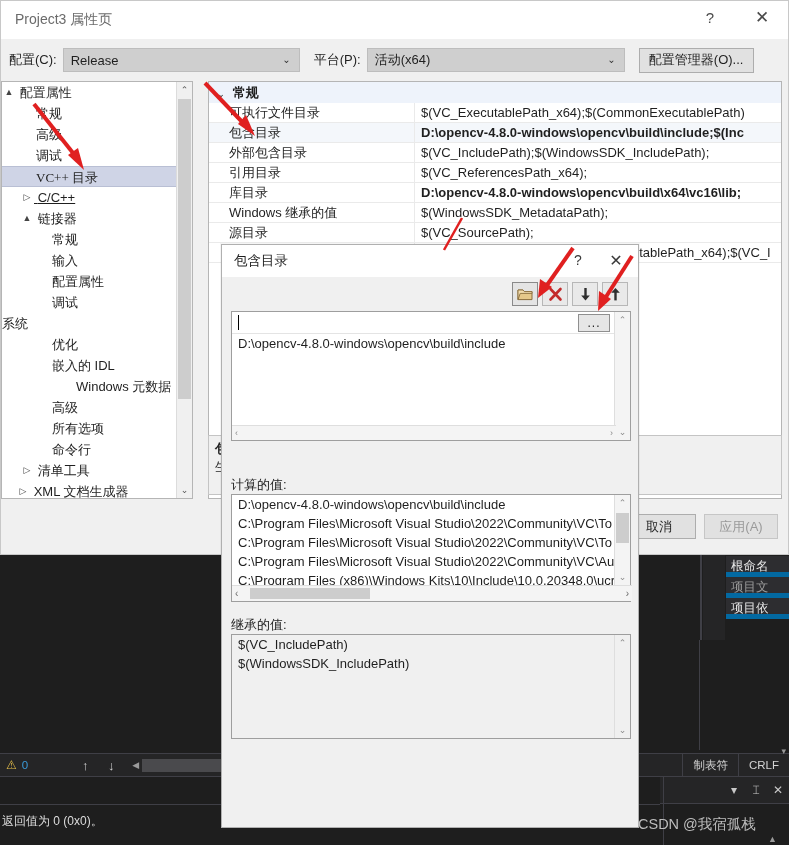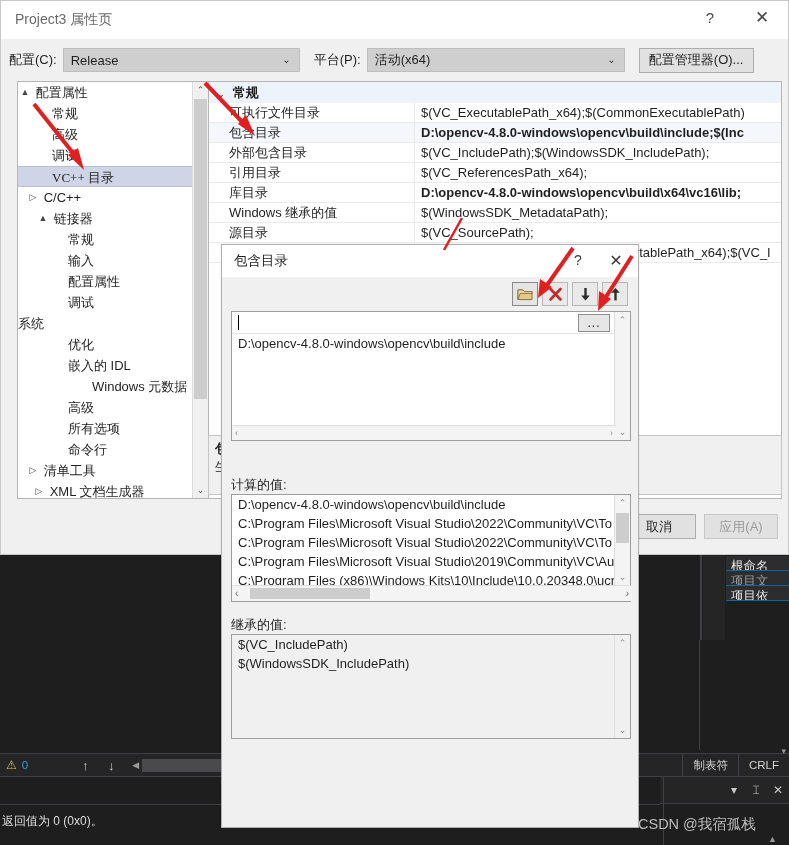--- a/index.html
+++ b/index.html
@@ -42,22 +42,22 @@
     position: absolute; left: 0; top: 805px; width: 660px; height: 40px;
     background: #1e1e1e; color: #dcdcdc; font-size: 12px;
     font-family: "Liberation Sans", sans-serif;
     padding: 8px 0 0 2px;
   }
   .ide-vsep { position: absolute; background: #3f3f46; width: 1px; }
 
   
   .dark-proplist { position: absolute; left: 726px; top: 556px; width: 63px; height: 66px; }
   .dark-proprow {
-    height: 15px; line-height: 21px; background: #2d2d30; color: #e6e6e6;
-    font-size: 12.5px; padding-left: 5px; border-bottom: 1px solid #0369a1; white-space: nowrap; overflow: hidden;
+    height: 21px; line-height: 21px; background: #2d2d30; color: #e6e6e6;
+    font-size: 12.5px; padding-left: 5px; border-bottom: 5px solid #0369a1; white-space: nowrap; overflow: hidden;
   }
   .dark-proprow.dim { color: #9b9b9b; }
   .dark-sep-v { position: absolute; left: 700px; top: 540px; width: 2px; height: 100px; background: #3f3f46; }
   .dark-slab { position: absolute; left: 703px; top: 540px; width: 22px; height: 100px; background: #252526; }
 
   .scroll-caret-top { position: absolute; right: 3px; top: 746px; color: #9a9a9a; font-size: 9px; }
   .scroll-caret-bot { position: absolute; right: 12px; bottom: 1px; color: #9a9a9a; font-size: 9px; }
 
   .watermark {
     position: absolute; left: 638px; top: 815px;
@@ -94,21 +94,21 @@
   #combo-config { width: 237px; }
   #combo-platform { width: 258px; margin-left: 0; }
   .btn {
     background: #e1e1e1; border: 1px solid #adadad; color: #1f1f1f;
     font-size: 13px; display: flex; align-items: center; justify-content: center;
   }
   #btn-cfgmgr { height: 25px; width: 115px; margin-left: 14px; }
 
   
   .treepane {
-    position: absolute; left: 16px; top: 80px; width: 192px; height: 418px;
+    position: absolute; left: 0; top: 80px; width: 192px; height: 418px;
     background: #ffffff; border: 1px solid #b5b5b5; overflow: hidden;
   }
   .tnode {
     height: 21px; line-height: 21px; font-size: 13px; color: #1f1f1f;
     white-space: nowrap; position: relative;
   }
   .tnode.sel { background: #cfd4e6; border-top: 1px solid #b9bfd4; border-bottom: 1px solid #b9bfd4; font-family: Liberation Serif, serif; }
   .tw { display: inline-block; width: 14px; text-align: center; font-size: 9px; color: #444; vertical-align: top; }
   .tree-scrollbar {
     position: absolute; right: 0; top: 0; width: 16px; height: 416px; background: #f0f0f0;
@@ -298,21 +298,21 @@
       </div>
       <div class="tnode" style="padding-left:34px;">
         <span>高级</span>
       </div>
       <div class="tnode" style="padding-left:34px;">
         <span>调试</span>
       </div>
       <div class="tnode sel" style="padding-left:34px;">
         <span>VC++ 目录</span>
       </div>
-      <div class="tnode" style="padding-left:8px;">
+      <div class="tnode" style="padding-left:18px;text-decoration:underline;">
         <span class="tw">▷</span>
         <span>C/C++</span>
       </div>
       <div class="tnode" style="padding-left:18px;">
         <span class="tw">▲</span>
         <span>链接器</span>
       </div>
       <div class="tnode" style="padding-left:50px;">
         <span>常规</span>
       </div>
@@ -339,21 +339,21 @@
       </div>
       <div class="tnode" style="padding-left:50px;">
         <span>高级</span>
       </div>
       <div class="tnode" style="padding-left:50px;">
         <span>所有选项</span>
       </div>
       <div class="tnode" style="padding-left:50px;">
         <span>命令行</span>
       </div>
-      <div class="tnode" style="padding-left:8px;">
+      <div class="tnode" style="padding-left:18px;">
         <span class="tw">▷</span>
         <span>清单工具</span>
       </div>
       <div class="tnode" style="padding-left:14px;">
         <span class="tw">▷</span>
         <span>XML 文档生成器</span>
       </div>
 
       <div class="tree-scrollbar">
         <div class="tsb-arrow">⌃</div>
@@ -462,21 +462,21 @@
         <span>‹</span>
         <span>›</span>
       </div>
     </div>
 
     <div style="position:absolute; left:9px; top:231px;" class="fieldlabel">计算的值:</div>
     <div class="evalbox">
       <div class="eval-line">D:\opencv-4.8.0-windows\opencv\build\include</div>
       <div class="eval-line">C:\Program Files\Microsoft Visual Studio\2022\Community\VC\To</div>
       <div class="eval-line">C:\Program Files\Microsoft Visual Studio\2022\Community\VC\To</div>
-      <div class="eval-line">C:\Program Files\Microsoft Visual Studio\2019\Community\VC\Au</div>
+      <div class="eval-line">C:\Program Files\Microsoft Visual Studio\2022\Community\VC\Au</div>
       <div class="eval-line">C:\Program Files (x86)\Windows Kits\10\Include\10.0.20348.0\ucrt</div>
       <div class="eval-vscroll">
         <div class="sb-arrow">⌃</div>
         <div class="eval-vthumb"></div>
         <div class="sb-arrow" style="position:absolute;bottom:0;left:0;width:15px;">⌄</div>
       </div>
       <div class="eval-hscroll">
         <span>‹</span>
         <span class="eval-hthumb"></span>
         <span>›</span>

